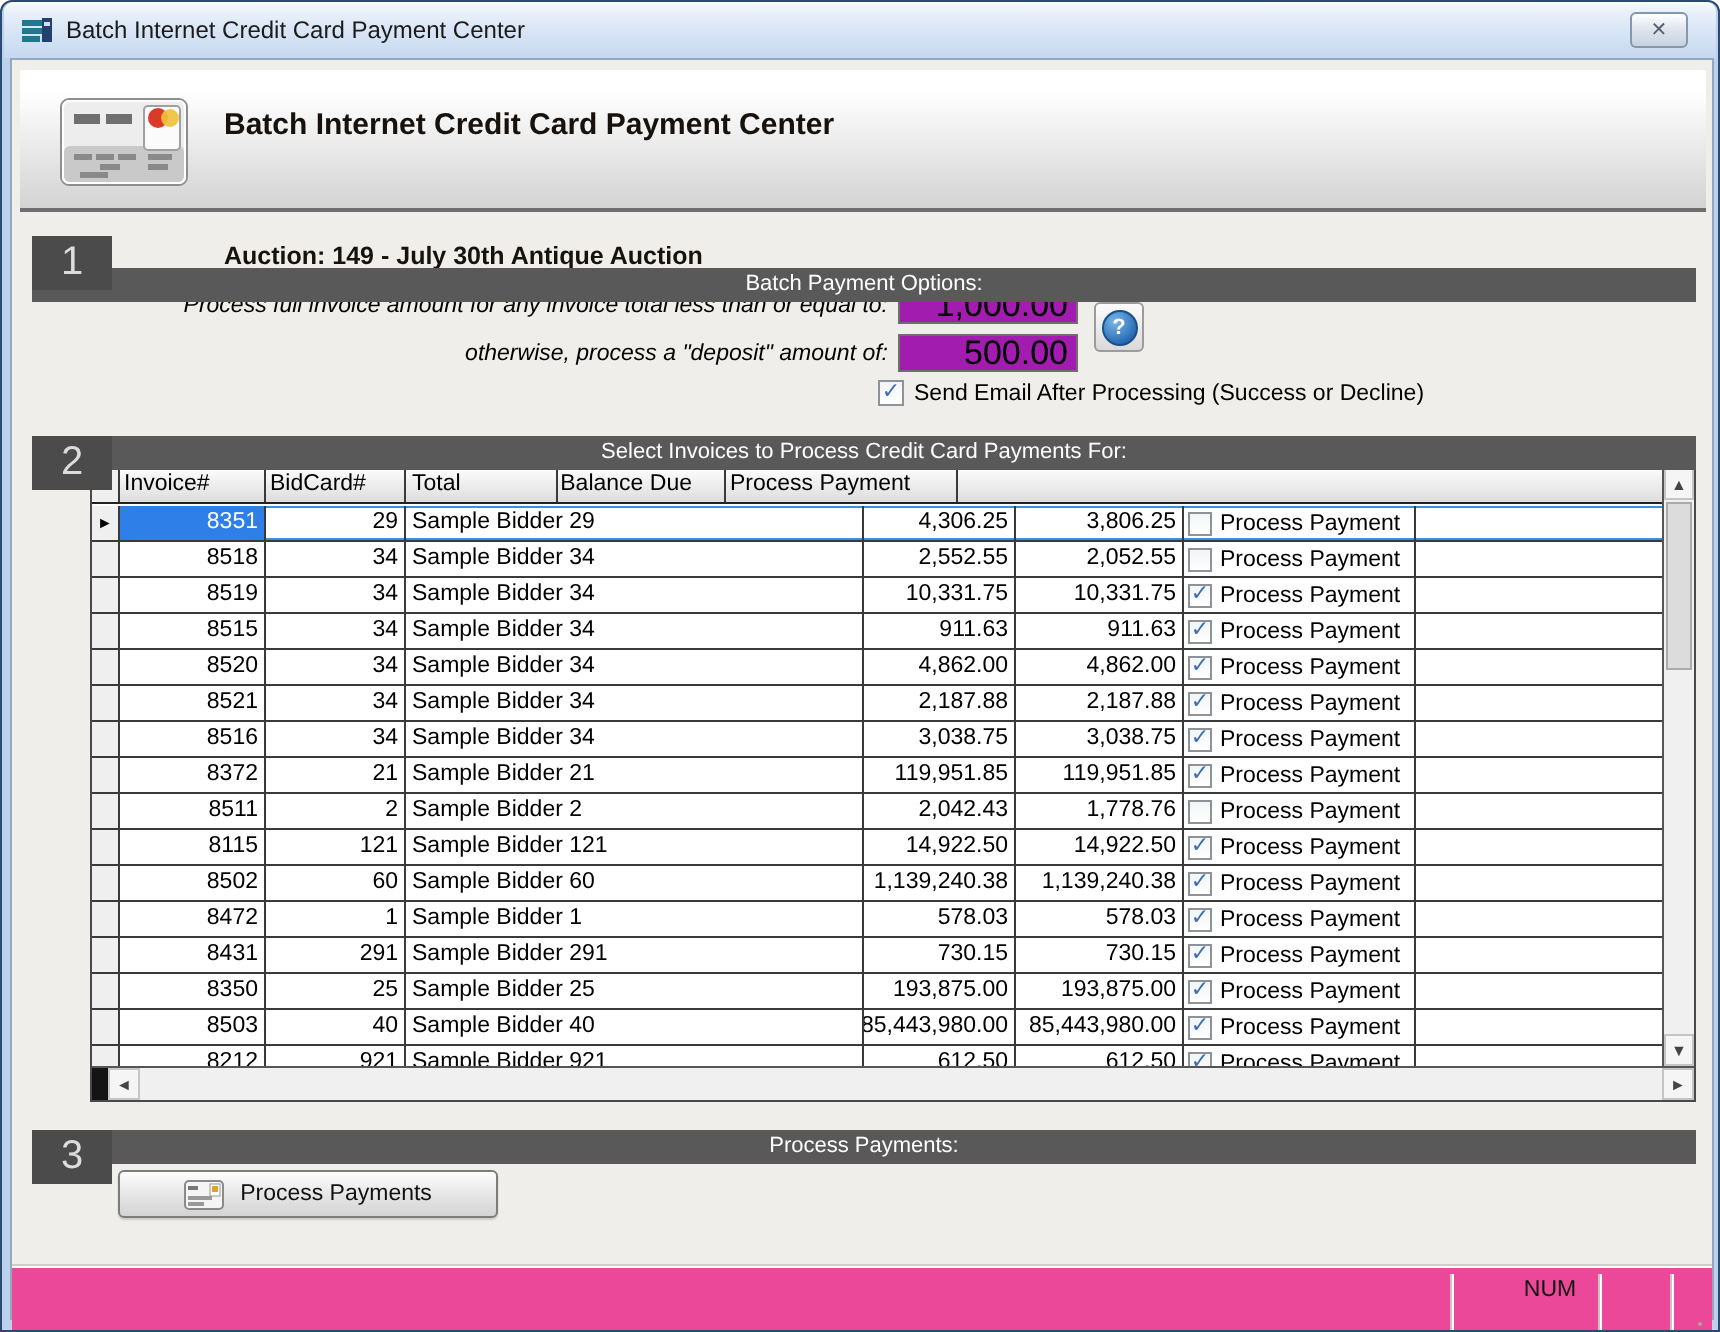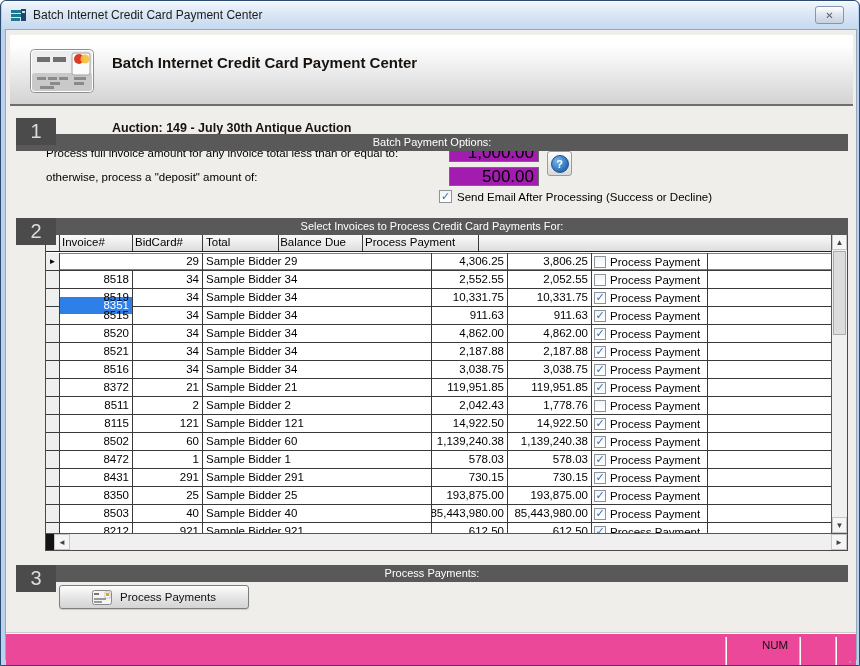--- a/index.html
+++ b/index.html
@@ -30,22 +30,22 @@
   .card-img { position:absolute; left:20px; top:14px; }
   .h-title { position:absolute; left:102px; top:19px; font-size:15px; font-weight:bold; color:#17120d; }
   .h-sub   { position:absolute; left:102px; top:44px; font-size:12.5px; font-weight:bold; color:#17120d;margin-top:42px; }
 
   .sec-bar { position:absolute; left:10px; width:832px; height:17px; background:#595959;
     color:#fff; font-size:11px; text-align:center; line-height:17px; z-index:4; }
   .num-box { position:absolute; left:10px; width:40px; height:27px; background:#4b4b4b;
     color:#dcdcdc; font-size:20px; text-align:center; line-height:26px; z-index:5; }
 
   
-  .opt-label { position:absolute; left:40px; width:398px; text-align:left;
-    font-size:11.5px; color:#000; white-space:nowrap; }
+  .opt-label { position:absolute; left:40px; width:398px; text-align:right;
+    font-size:11.5px; color:#000; white-space:nowrap;font-style:italic; }
   .amt { position:absolute; left:443px; width:90px; height:19px; border:1px solid #6e6e6e;
     background:#a21caf; font-family:inherit; font-size:17px; text-align:right; padding-right:4px; }
   .help-btn { position:absolute; left:541px; top:121px; width:25px; height:25px;
     border:1px solid #9b9b9b; border-radius:3px;
     background:linear-gradient(#fdfdfd,#d9d9d9); display:flex; align-items:center; justify-content:center; }
   .help-circle { width:18px; height:18px; border-radius:50%;
     background:radial-gradient(circle at 35% 30%, #7ab8ea, #2a6db5 70%, #1b4f8a);
     border:1px solid #1b4f8a; color:#fff; font-size:11px; font-weight:bold;
     display:flex; align-items:center; justify-content:center; }
 
@@ -72,21 +72,21 @@
   .row .cell, .ghead .cell { border-right:1px solid #3a3a3a; }
   .row .c-ext, .ghead .c-ext { border-right:none; }
   .num { text-align:right; padding:2px 3px 0 0; }
   .c-buy { padding:2px 0 0 3px; }
   .clip { direction:rtl; padding:2px 3px 0 3px; }
   .hd-l { padding-left:2px; } .hd-buy { padding-left:3px; } .hd-tot { padding-left:3px; }
   .hd-bal { text-align:right; padding-right:16px; }
   .c-pay { display:flex; align-items:center; gap:4px; padding-left:2px; }
   .row .cb { width:12px; height:12px; flex:0 0 12px; }
   .row.selected { box-shadow:inset 0 0 0 1px #3f8fe0; }
-  .row.selected .c-inv { background:#2e80e8; color:#fff;margin-top:44px; }
+  .row.selected .c-inv { background:#2e80e8; color:#fff; }
   .selarrow { font-size:8px; color:#000; line-height:8px; }
 
   .vscroll { position:absolute; right:0; top:0; bottom:17px; width:16px; background:#f0f0f0;
     border-left:1px solid #555; }
   .vbtn { position:absolute; left:0; width:15px; height:16px; background:#f5f5f5;
     color:#444; font-size:8px; text-align:center; line-height:16px; border:1px solid #c5c5c5; }
   .vbtn.up { top:0; } .vbtn.down { bottom:0; }
   .vthumb { position:absolute; left:1px; top:17px; width:13px; height:84px;
     background:#dcdcdc; border:1px solid #ababab; }
   .hscroll { position:absolute; left:0; right:0; bottom:0; height:17px; background:#f0f0f0;

